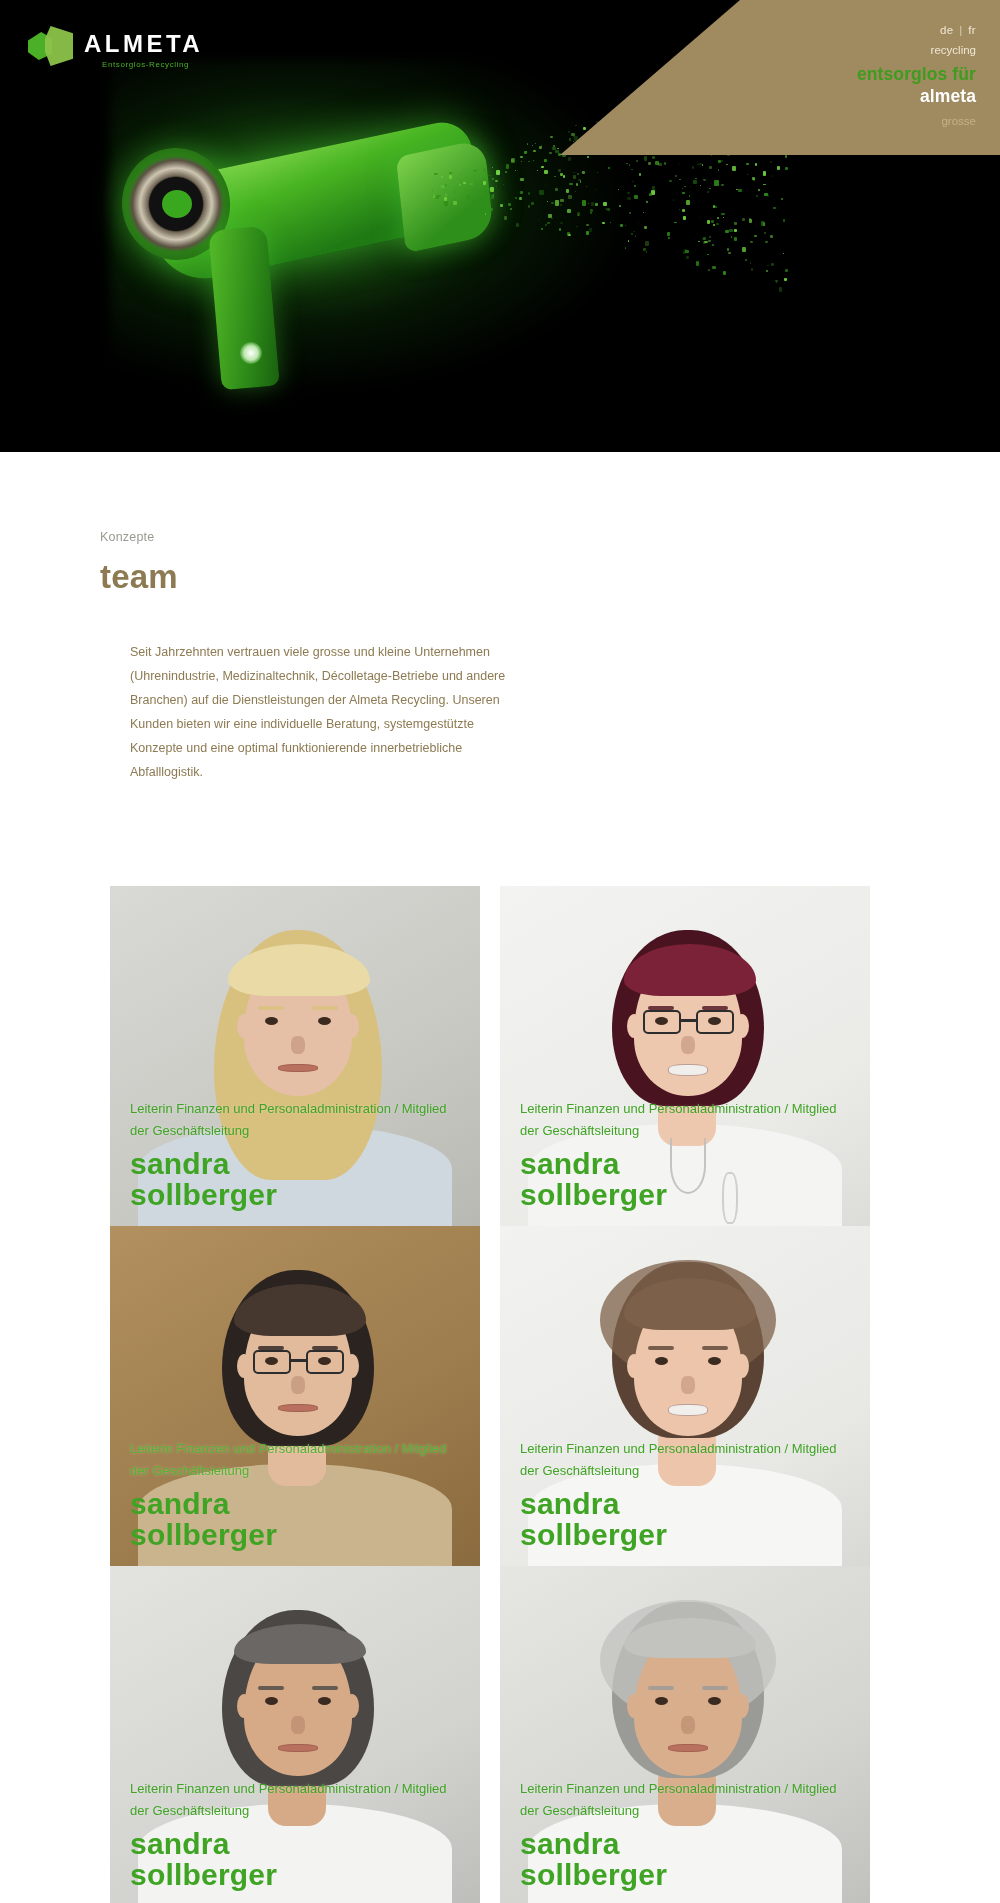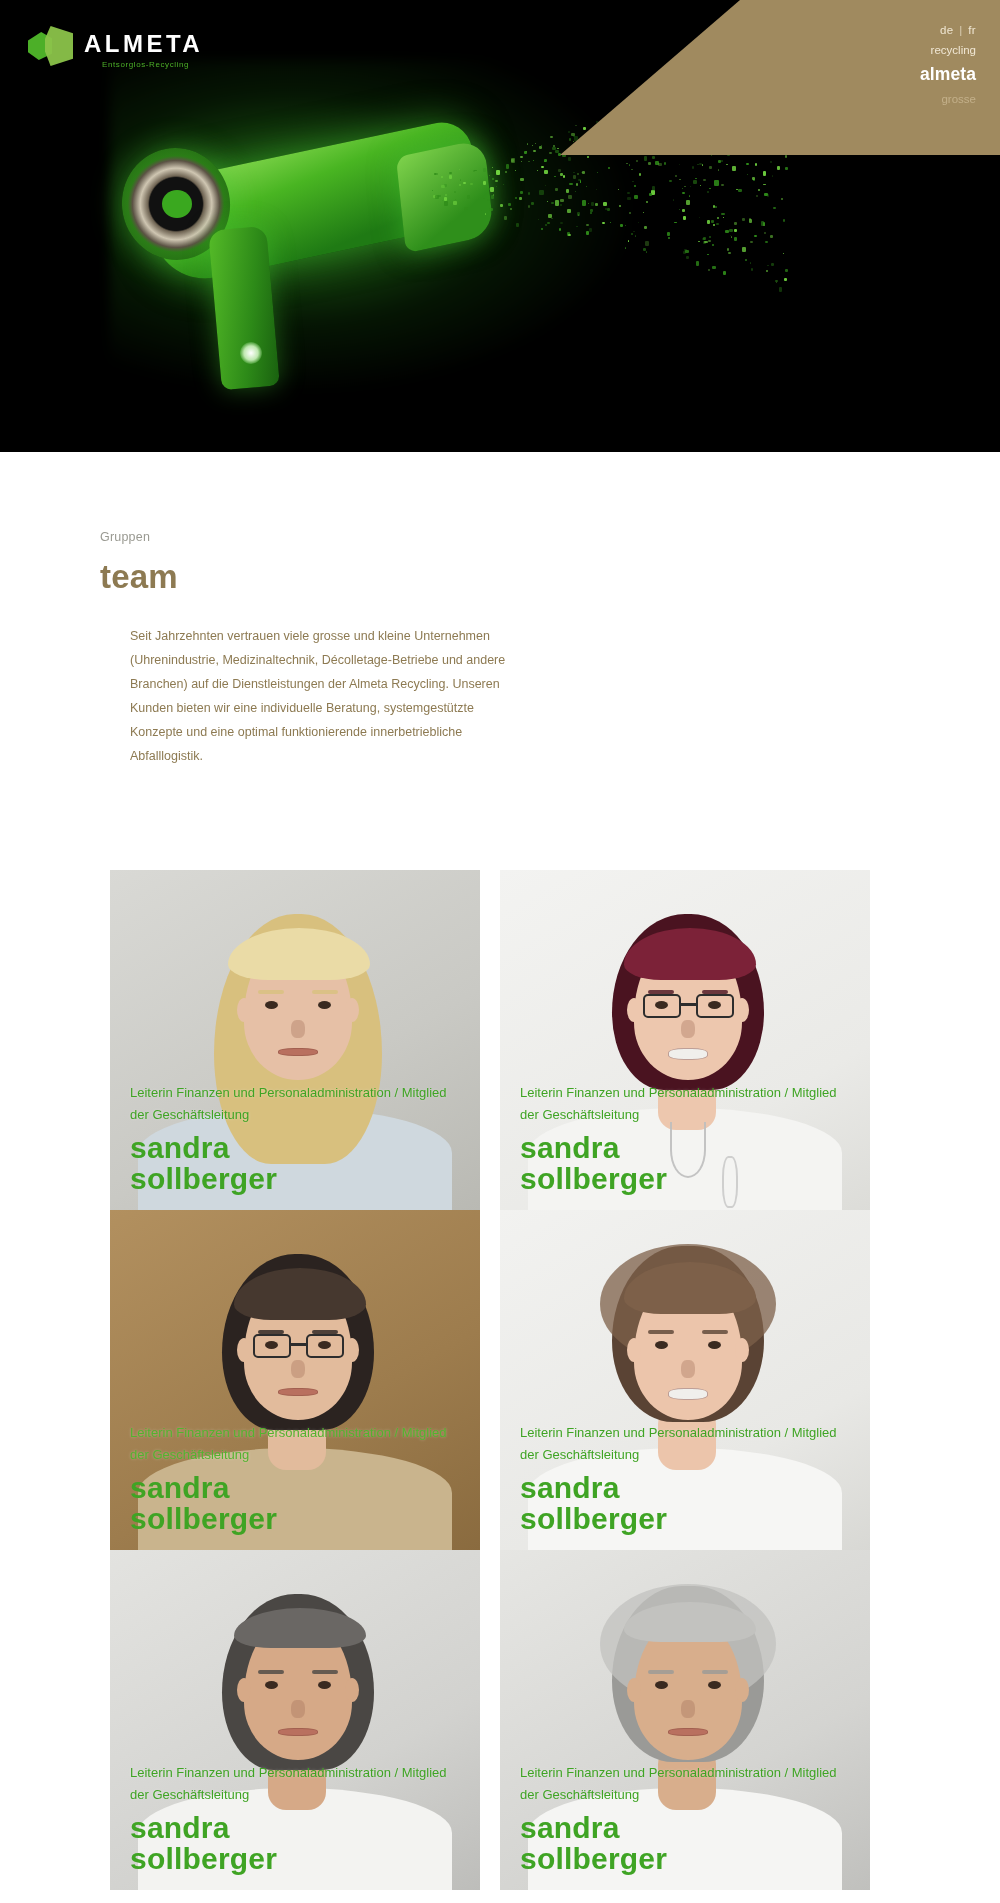--- a/index.html
+++ b/index.html
@@ -170,21 +170,21 @@
   .eyebrow {
     color: #9a9a92;
     font-size: 12.5px;
     letter-spacing: .2px;
     margin-bottom: 14px;
   }
   .page-title {
     color: #8d7a52;
     font-size: 33px;
     font-weight: bold;
-    margin: 0 0 28px 0;
+    margin: 0 0 44px 0;
     letter-spacing: .2px;
   }
   .cols { display: flex; }
   .lead {
     width: 365px;
     color: #8b8b84;
     font-size: 19.5px;
     line-height: 30px;
   }
   .body-copy {
@@ -694,28 +694,29 @@
   </div>
 
   <div class="topbar"></div>
   <div class="nav">
     <div class="lang">
       <span>de</span>
       <span class="sep">|</span>
       <span>fr</span>
     </div>
     <a class="item">recycling</a>
+    <a class="big line2">entsorglos für</a>
     <a class="big white">almeta</a>
     <a class="kontakt">grosse</a>
   </div>
 </div>
 
 <div class="content">
   <div class="intro">
-    <div class="eyebrow">Gruppen</div>
+    <div class="eyebrow">Konzepte</div>
     <h1 class="page-title">team</h1>
     <div class="cols">
       <div class="body-copy">Seit Jahrzehnten vertrauen viele grosse und kleine Unternehmen (Uhrenindustrie, Medizinaltechnik, Décolletage-Betriebe und andere Branchen) auf die Dienstleistungen der Almeta Recycling. Unseren Kunden bieten wir eine individuelle Beratung, systemgestützte Konzepte und eine optimal funktionierende innerbetriebliche Abfalllogistik.</div>
     </div>
   </div>
 
   <div class="grid" id="grid">
       <div class="card">
         <div class="photo">
           <div class="p-bg" style="background:linear-gradient(150deg,#d9d9d5 0%,#c9c9c4 60%,#b9b9b3 100%)"></div>

